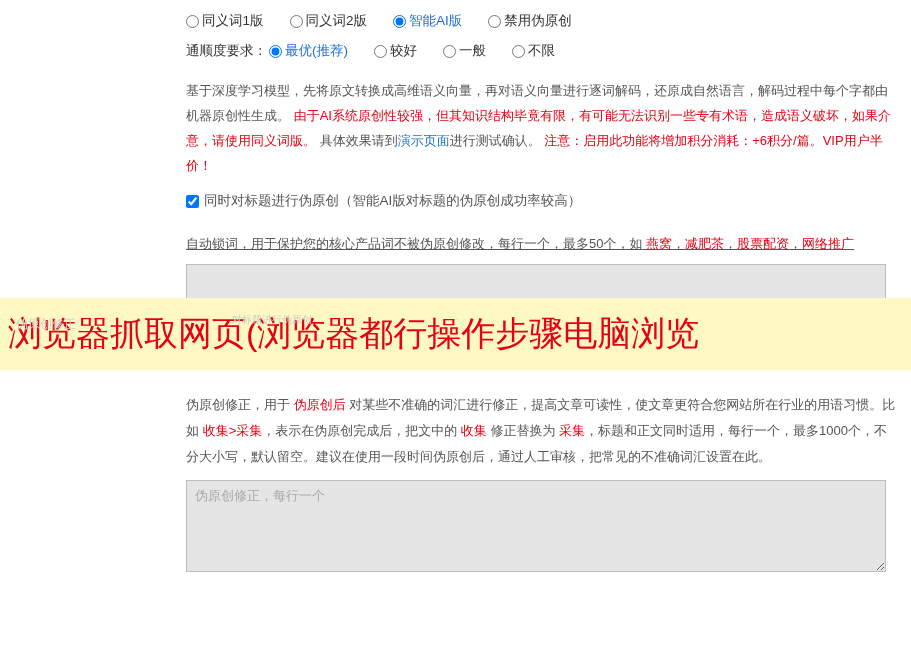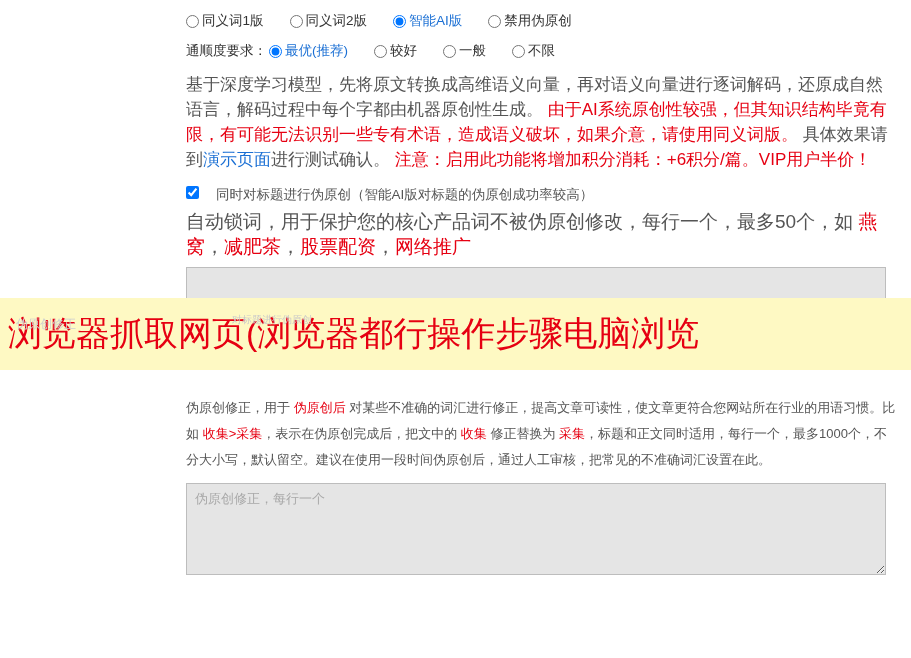--- a/index.html
+++ b/index.html
@@ -52,49 +52,50 @@
   .radio-opt.blue { color: #1a6fd4; }
   .radio-opt input[type=radio] {
     margin: 0 3px 0 0;
     width: 13px;
     height: 13px;
   }
   .radio-spaced { margin-right: 26px; }
 
   
   .desc {
-    margin-top: 6px;
+    margin-top: 12px;
     line-height: 25px;
-    font-size: 17px;
+    font-size: 13px;
     color: #555555;
     width: 710px;
   }
   .red { color: #e60012; }
   .link { color: #1a6fd4; text-decoration: none; }
 
   
   .check-line {
     margin-top: 14px;
     display: flex;
+    align-items: center;
     font-size: 13.5px;
     color: #555;
-    gap: 12px;
   }
   .check-line input[type=checkbox] {
     margin: 0 5px 0 0;
     width: 13px; height: 13px;
   }
 
   
   .lock-desc {
-    margin-top: 5px;
+    margin-top: 21px;
     line-height: 25px;
-    font-size: 19px;
+    font-size: 13px;
     color: #555555;
     width: 712px;
+    text-decoration: underline;
   }
   .kw { color: #e60012; }
 
   
   textarea {
     display: block;
     width: 700px;
     box-sizing: border-box;
     border: 1px solid #bdbdbd;
     background: #e5e5e5;

